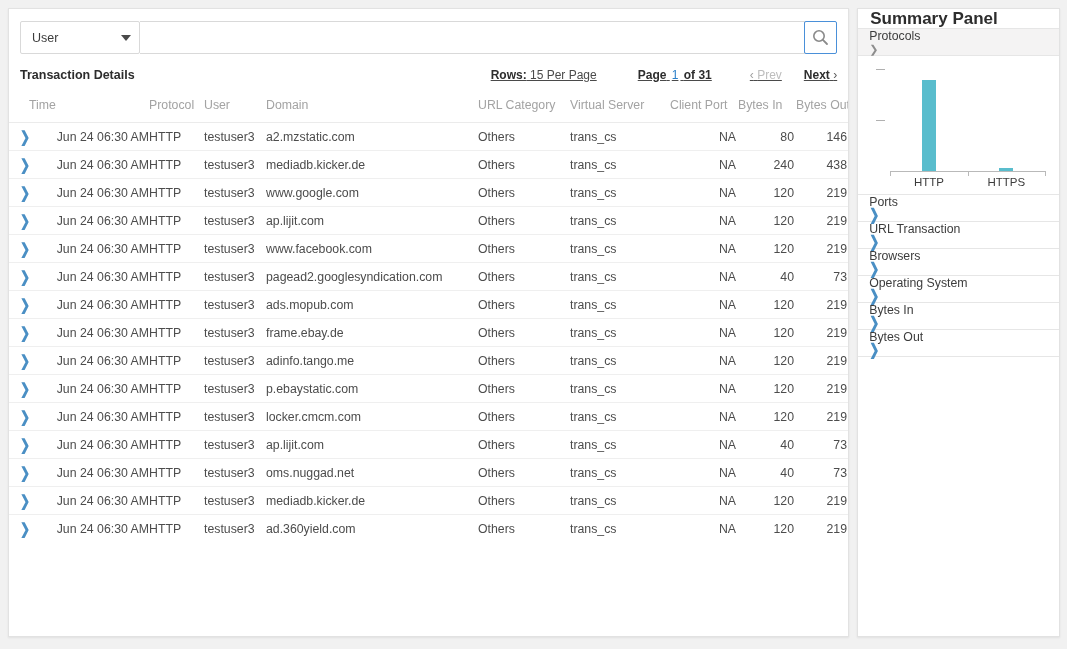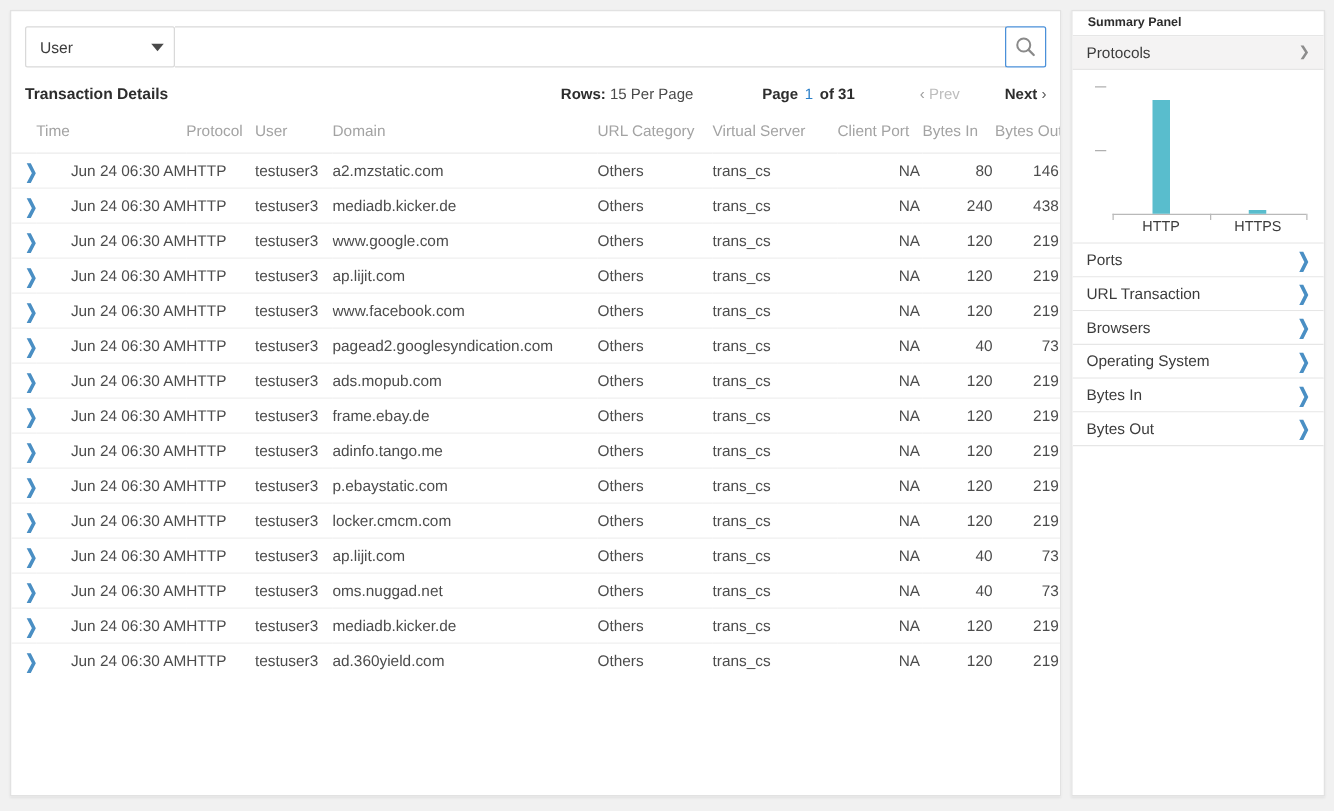--- a/index.html
+++ b/index.html
@@ -109,21 +109,22 @@
     font-size: 12.5px;
     font-weight: bold;
     color: #2d2d2d;
     flex: 1;
   }
   .pager {
     display: flex;
     align-items: center;
     font-size: 12px;
     color: #4a4a4a;
-    gap: 14px;
+    gap: 0;
+    text-decoration: underline;
   }
   .pg-rows { margin-right: 22px; white-space: nowrap; }
   .pg-rows b { color: #2d2d2d; }
   .pg-page { margin-right: 38px; white-space: nowrap; color:#2d2d2d; font-weight: bold; margin-left: 19px; }
   .pg-page .pgnum { color: #2a7fc9; font-weight: normal; padding: 0 2px; }
   .pg-page .pgof { font-weight: bold; }
   .pg-prev {
     color: #bdbdbd;
     margin-right: 22px;
     white-space: nowrap;
@@ -195,35 +196,36 @@
     box-shadow: 0 1px 2px rgba(0,0,0,0.07);
     display: flex;
     flex-direction: column;
     overflow: hidden;
   }
   .side-title {
     height: 20px;
     display: flex;
     align-items: center;
     padding: 0 12px;
-    font-size: 10px;
+    font-size: 17px;
     font-weight: bold;
     color: #2d2d2d;
     border-bottom: 1px solid #e6e6e6;
   }
   .acc-head {
     height: 27px;
     display: flex;
-    align-items: center;
+    align-items: flex-start;
     padding: 0 11px;
     font-size: 12.3px;
     color: #3c3c3c;
     border-bottom: 1px solid #e6e6e6;
     cursor: pointer;
     background: #fff;
+    flex-direction: column;
   }
   .acc-head.open { background: #f4f3f3; }
   .acc-head .acc-label { flex: 1; }
   .acc-chev {
     color: #8d8d8d;
     font-size: 11px;
     line-height: 1;
   }
   .acc-chev.right { color: #4a8fc4; font-weight: bold; font-size: 12px; transform: scaleY(1.3); }
 

